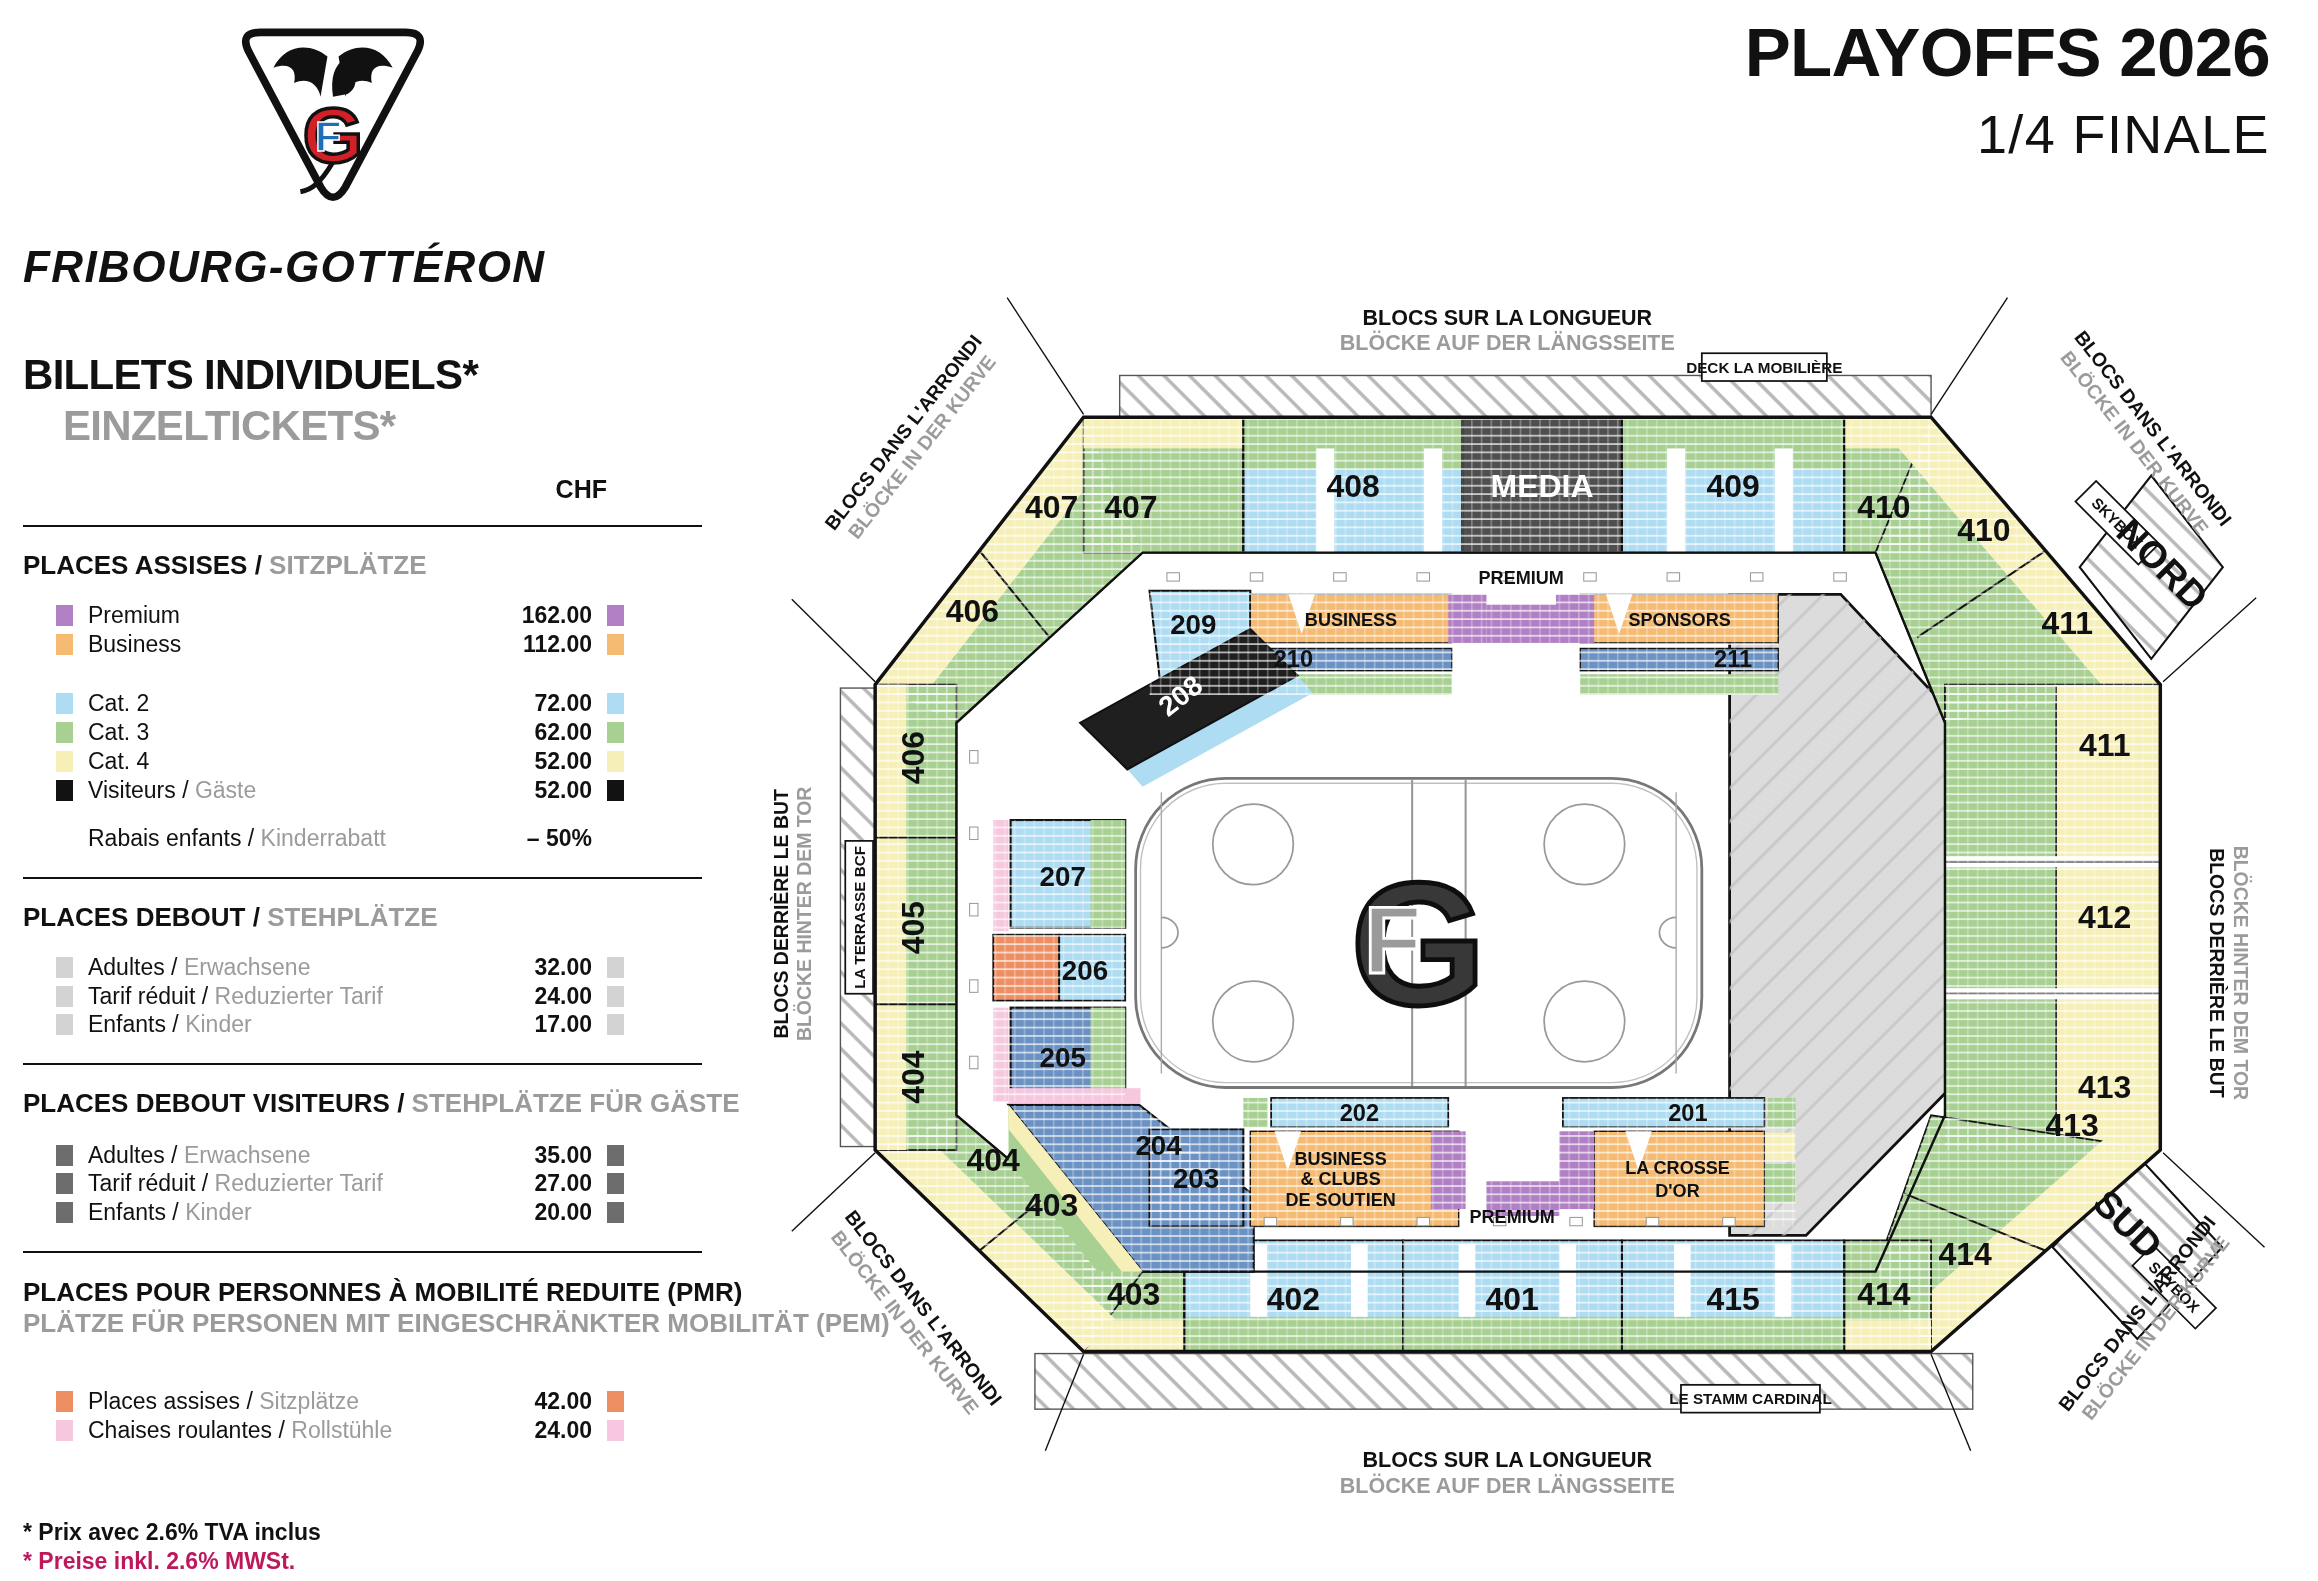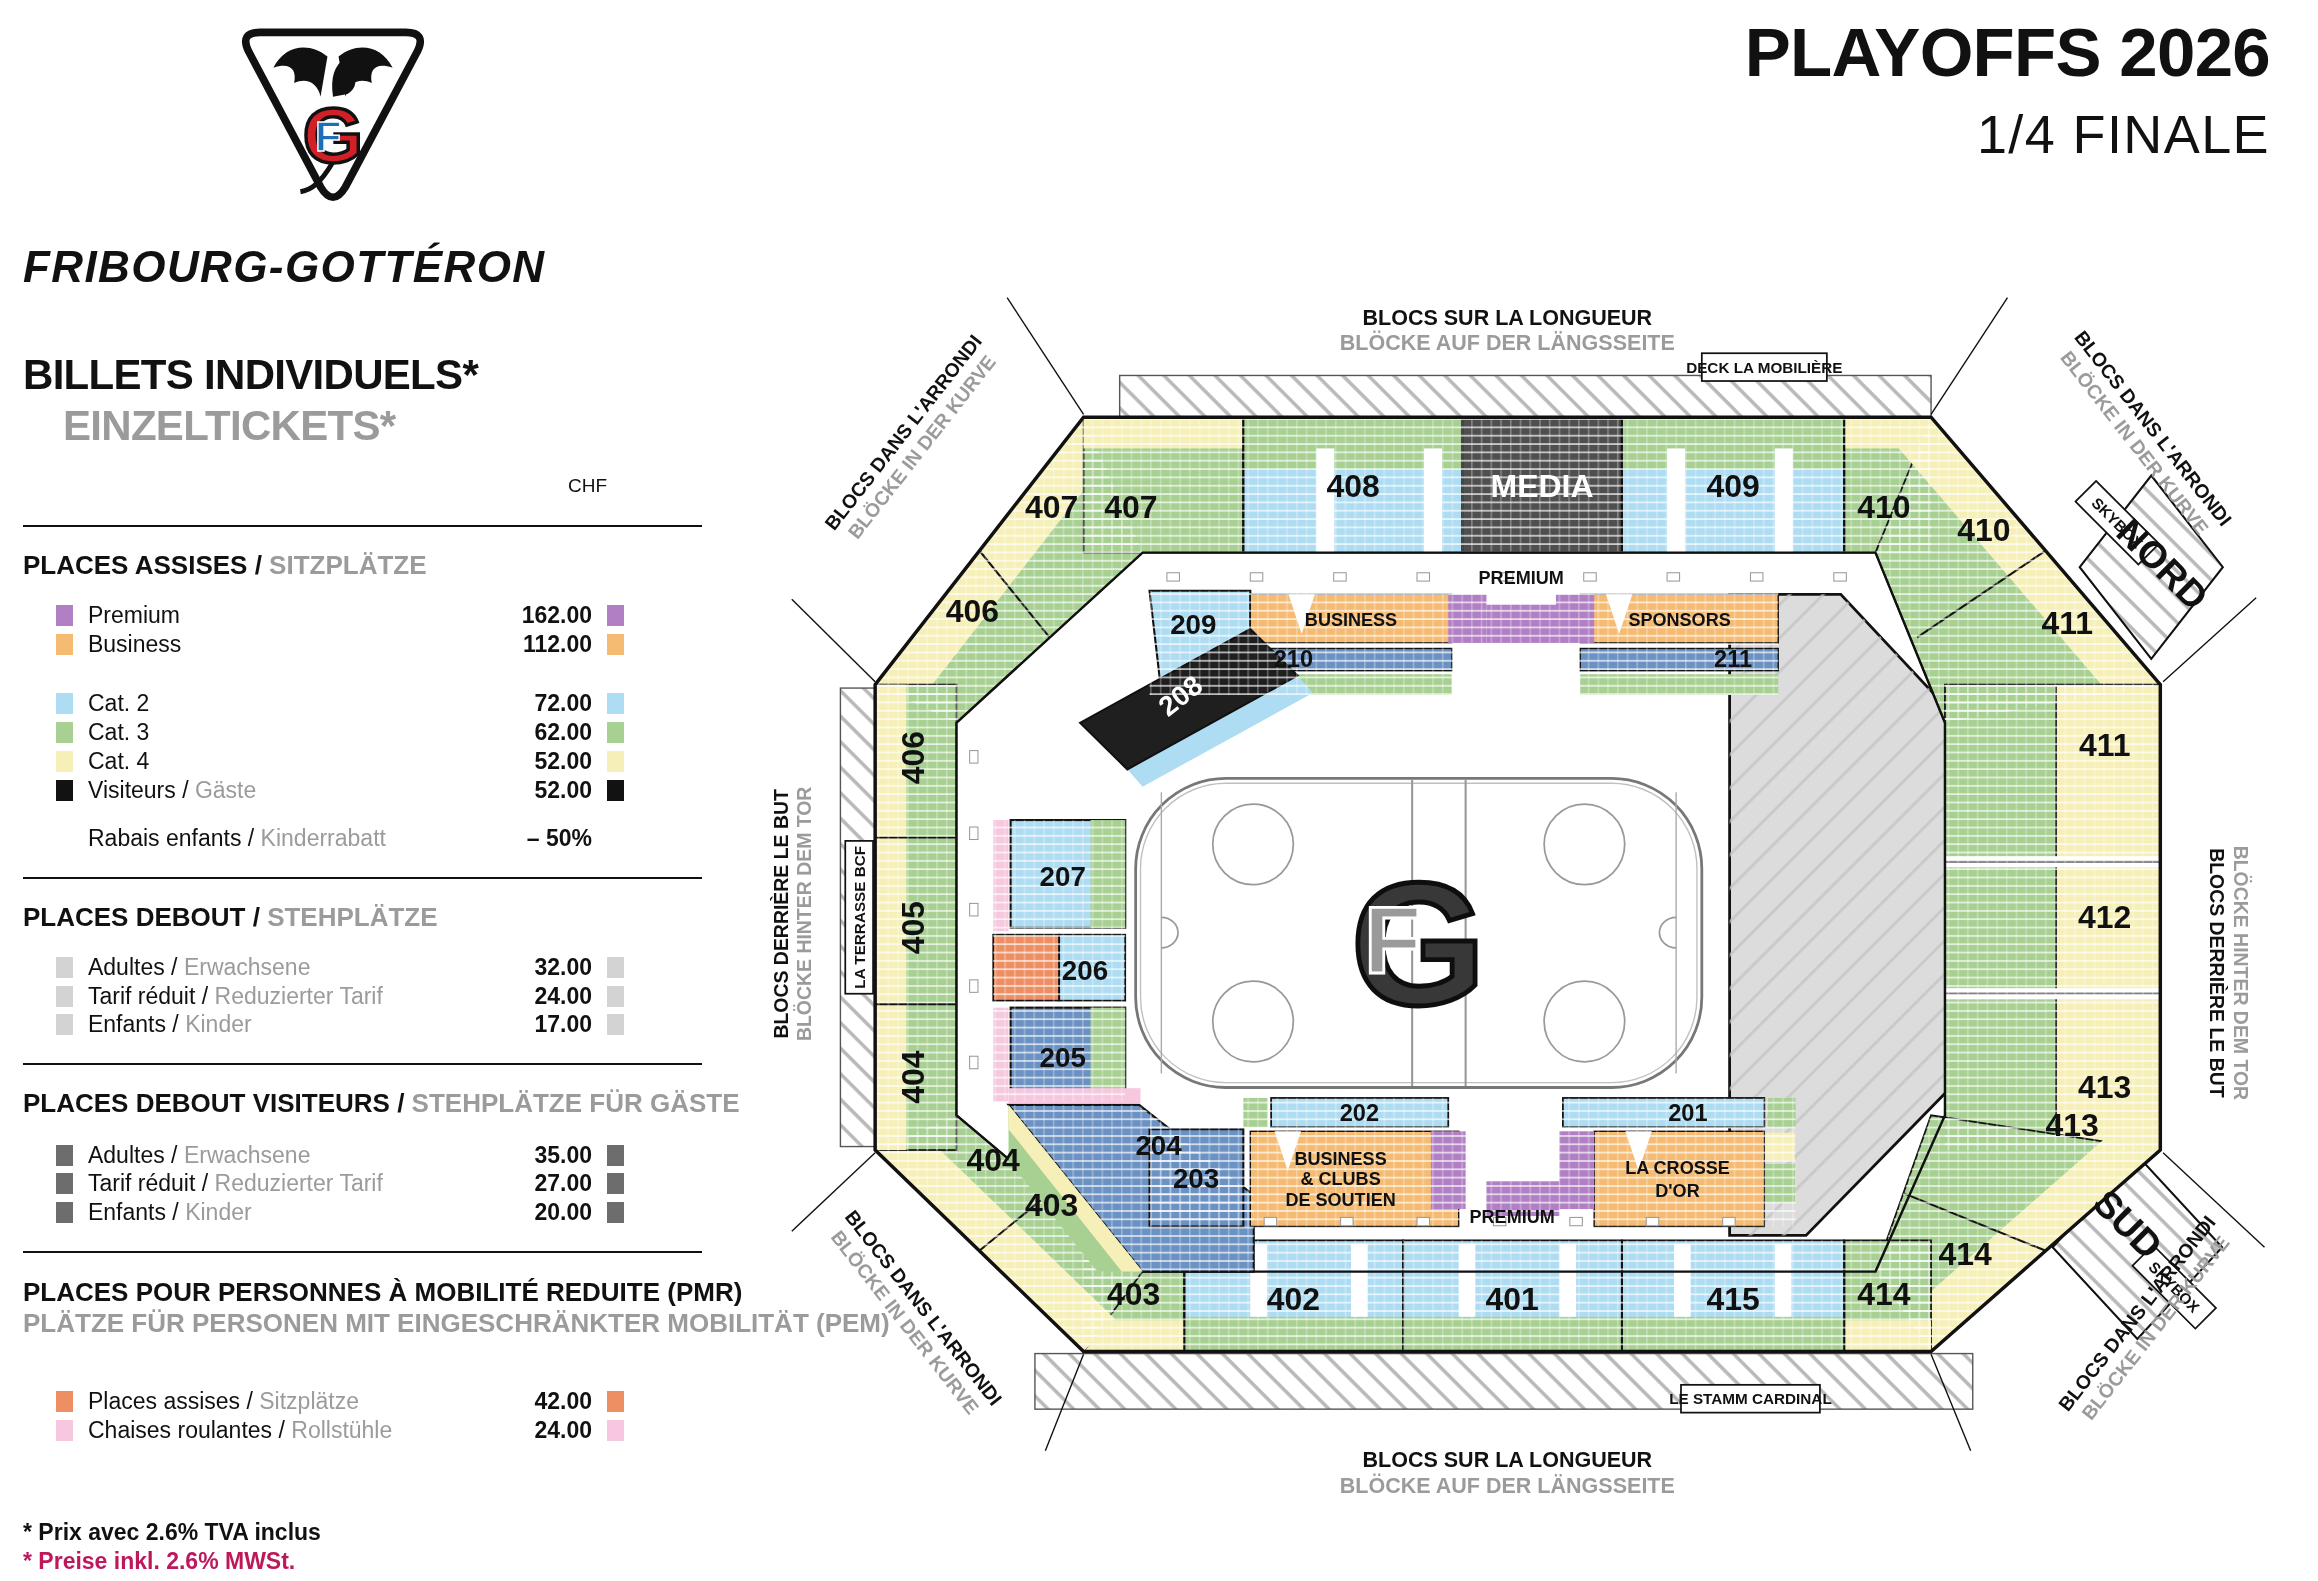--- a/index.html
+++ b/index.html
@@ -3,21 +3,21 @@
 <meta charset="utf-8">
 <style>
   html,body{margin:0;padding:0;background:#fff;}
   .page{position:relative;width:2319px;height:1581px;background:#fff;overflow:hidden;
         font-family:"Liberation Sans",sans-serif;color:#111;}
   .abs{position:absolute;}
   
   .wordmark{left:23px;top:242px;font-size:44px;font-weight:900;letter-spacing:1.4px;white-space:nowrap;font-style:italic;}
   .title-fr{left:23px;top:351px;font-size:42px;font-weight:800;letter-spacing:-0.7px;}
   .title-de{left:23px;top:402px;font-size:42px;font-weight:800;letter-spacing:-0.7px;color:#9b9b9b;margin-left:40px;}
-  .chf{left:23px;top:475px;width:584px;text-align:right;font-size:19px;font-weight:400;}
+  .chf{left:23px;top:475px;width:584px;text-align:right;font-size:25px;font-weight:700;}
   .rule{left:23px;width:679px;height:2.1px;background:#111;}
   .h1{left:23px;font-size:26px;font-weight:800;white-space:nowrap;}
   .h1 .de{color:#9b9b9b;}
   .row{left:56px;width:568px;height:29px;display:flex;align-items:center;}
   .sw{width:16.7px;height:21px;flex:0 0 auto;}
   .row .lbl{margin-left:15.3px;font-size:23px;white-space:nowrap;}
   .row .lbl .de{color:#9b9b9b;}
   .row .sp{flex:1 1 auto;}
   .row .price{font-size:23px;font-weight:bold;text-align:left;}
   .row .sw2{margin-left:15.3px;}

